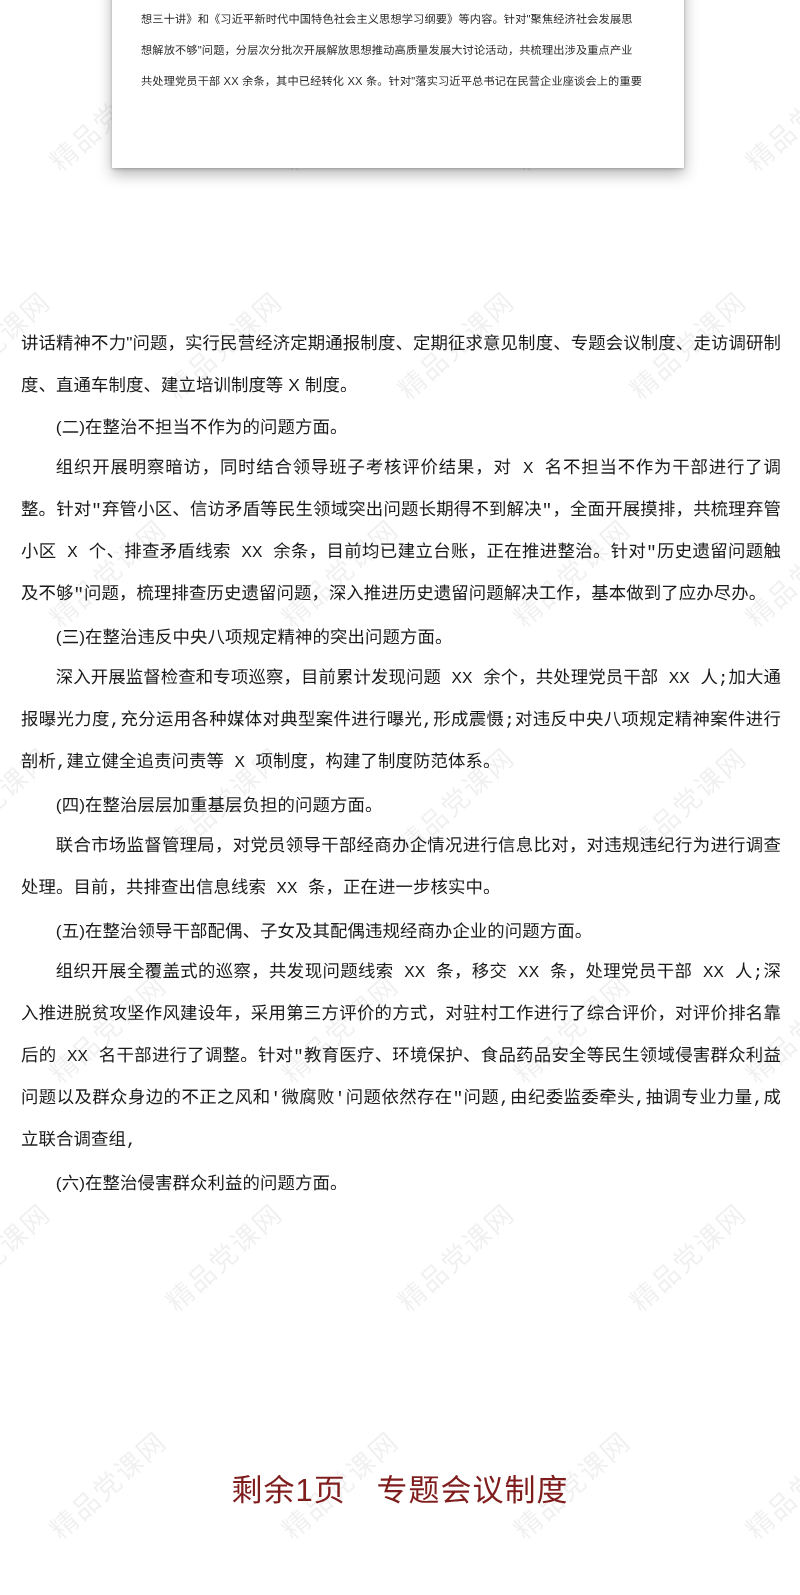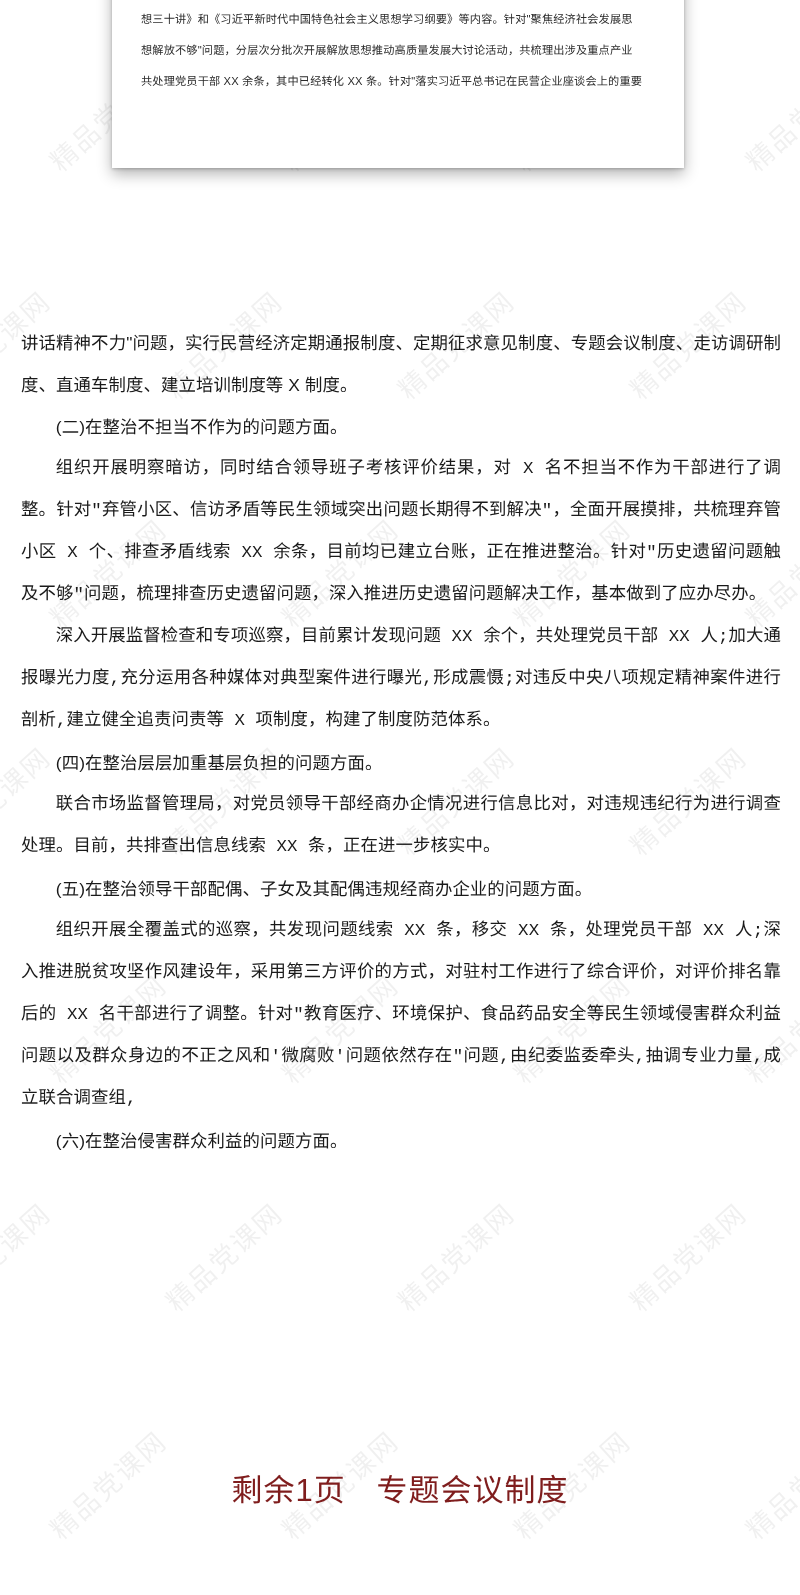--- a/index.html
+++ b/index.html
@@ -119,20 +119,21 @@
     width: 22px;
   }
 </style>
 </head>
 <body>
 
 <div id="doc-body">
     <p class="doc-para flush">讲话精神不力"问题，实行民营经济定期通报制度、定期征求意见制度、专题会议制度、走访调研制度、直通车制度、建立培训制度等 X 制度。</p>
     <p class="doc-para heading">(二)在整治不担当不作为的问题方面。</p>
     <p class="doc-para indent">组织开展明察暗访，同时结合领导班子考核评价结果，对 X 名不担当不作为干部进行了调整。针对"弃管小区、信访矛盾等民生领域突出问题长期得不到解决"，全面开展摸排，共梳理弃管小区 X 个、排查矛盾线索 XX 余条，目前均已建立台账，正在推进整治。针对"历史遗留问题触及不够"问题，梳理排查历史遗留问题，深入推进历史遗留问题解决工作，基本做到了应办尽办。</p>
+    <p class="doc-para heading">(三)在整治违反中央八项规定精神的突出问题方面。</p>
     <p class="doc-para indent">深入开展监督检查和专项巡察，目前累计发现问题 XX 余个，共处理党员干部 XX 人;加大通报曝光力度,充分运用各种媒体对典型案件进行曝光,形成震慑;对违反中央八项规定精神案件进行剖析,建立健全追责问责等 X 项制度，构建了制度防范体系。</p>
     <p class="doc-para heading">(四)在整治层层加重基层负担的问题方面。</p>
     <p class="doc-para indent">联合市场监督管理局，对党员领导干部经商办企情况进行信息比对，对违规违纪行为进行调查处理。目前，共排查出信息线索 XX 条，正在进一步核实中。</p>
     <p class="doc-para heading">(五)在整治领导干部配偶、子女及其配偶违规经商办企业的问题方面。</p>
     <p class="doc-para indent">组织开展全覆盖式的巡察，共发现问题线索 XX 条，移交 XX 条，处理党员干部 XX 人;深入推进脱贫攻坚作风建设年，采用第三方评价的方式，对驻村工作进行了综合评价，对评价排名靠后的 XX 名干部进行了调整。针对"教育医疗、环境保护、食品药品安全等民生领域侵害群众利益问题以及群众身边的不正之风和'微腐败'问题依然存在"问题,由纪委监委牵头,抽调专业力量,成立联合调查组,</p>
     <p class="doc-para heading">(六)在整治侵害群众利益的问题方面。</p>
   </div>
 
 <div id="watermark-layer">
     <span class="wm" style="left: 40px; top: 150px;">精品党课网</span>

